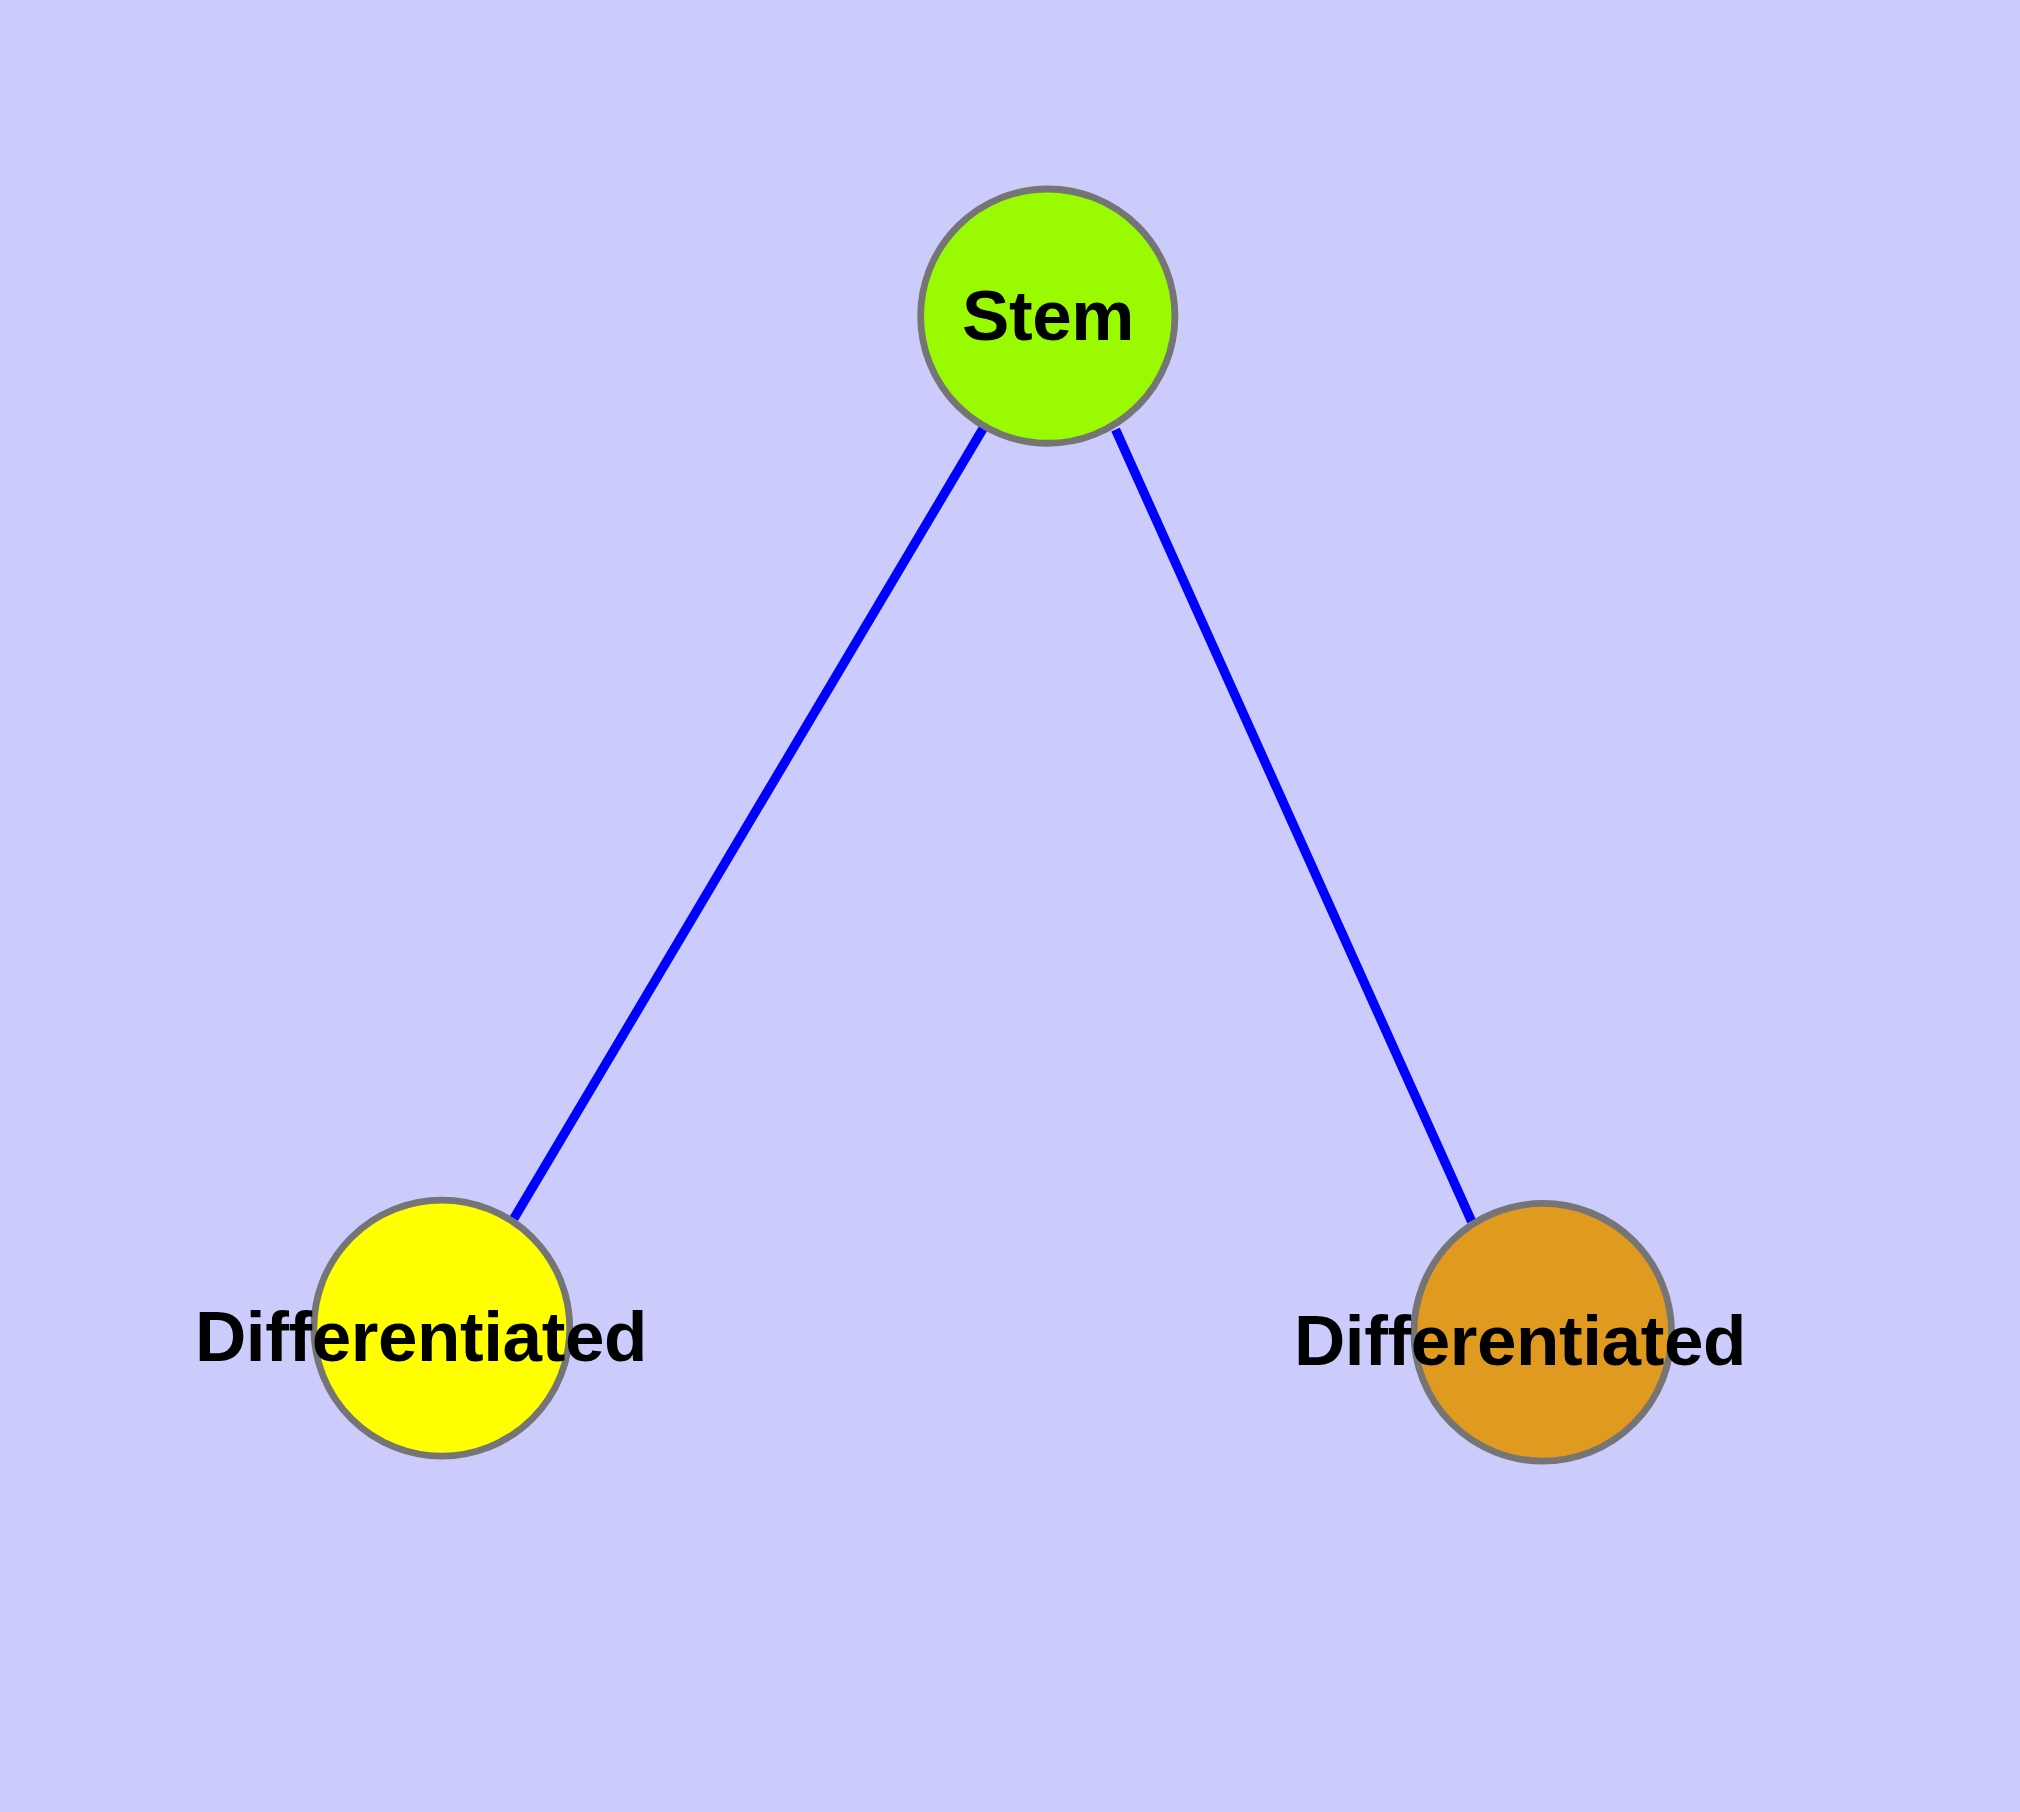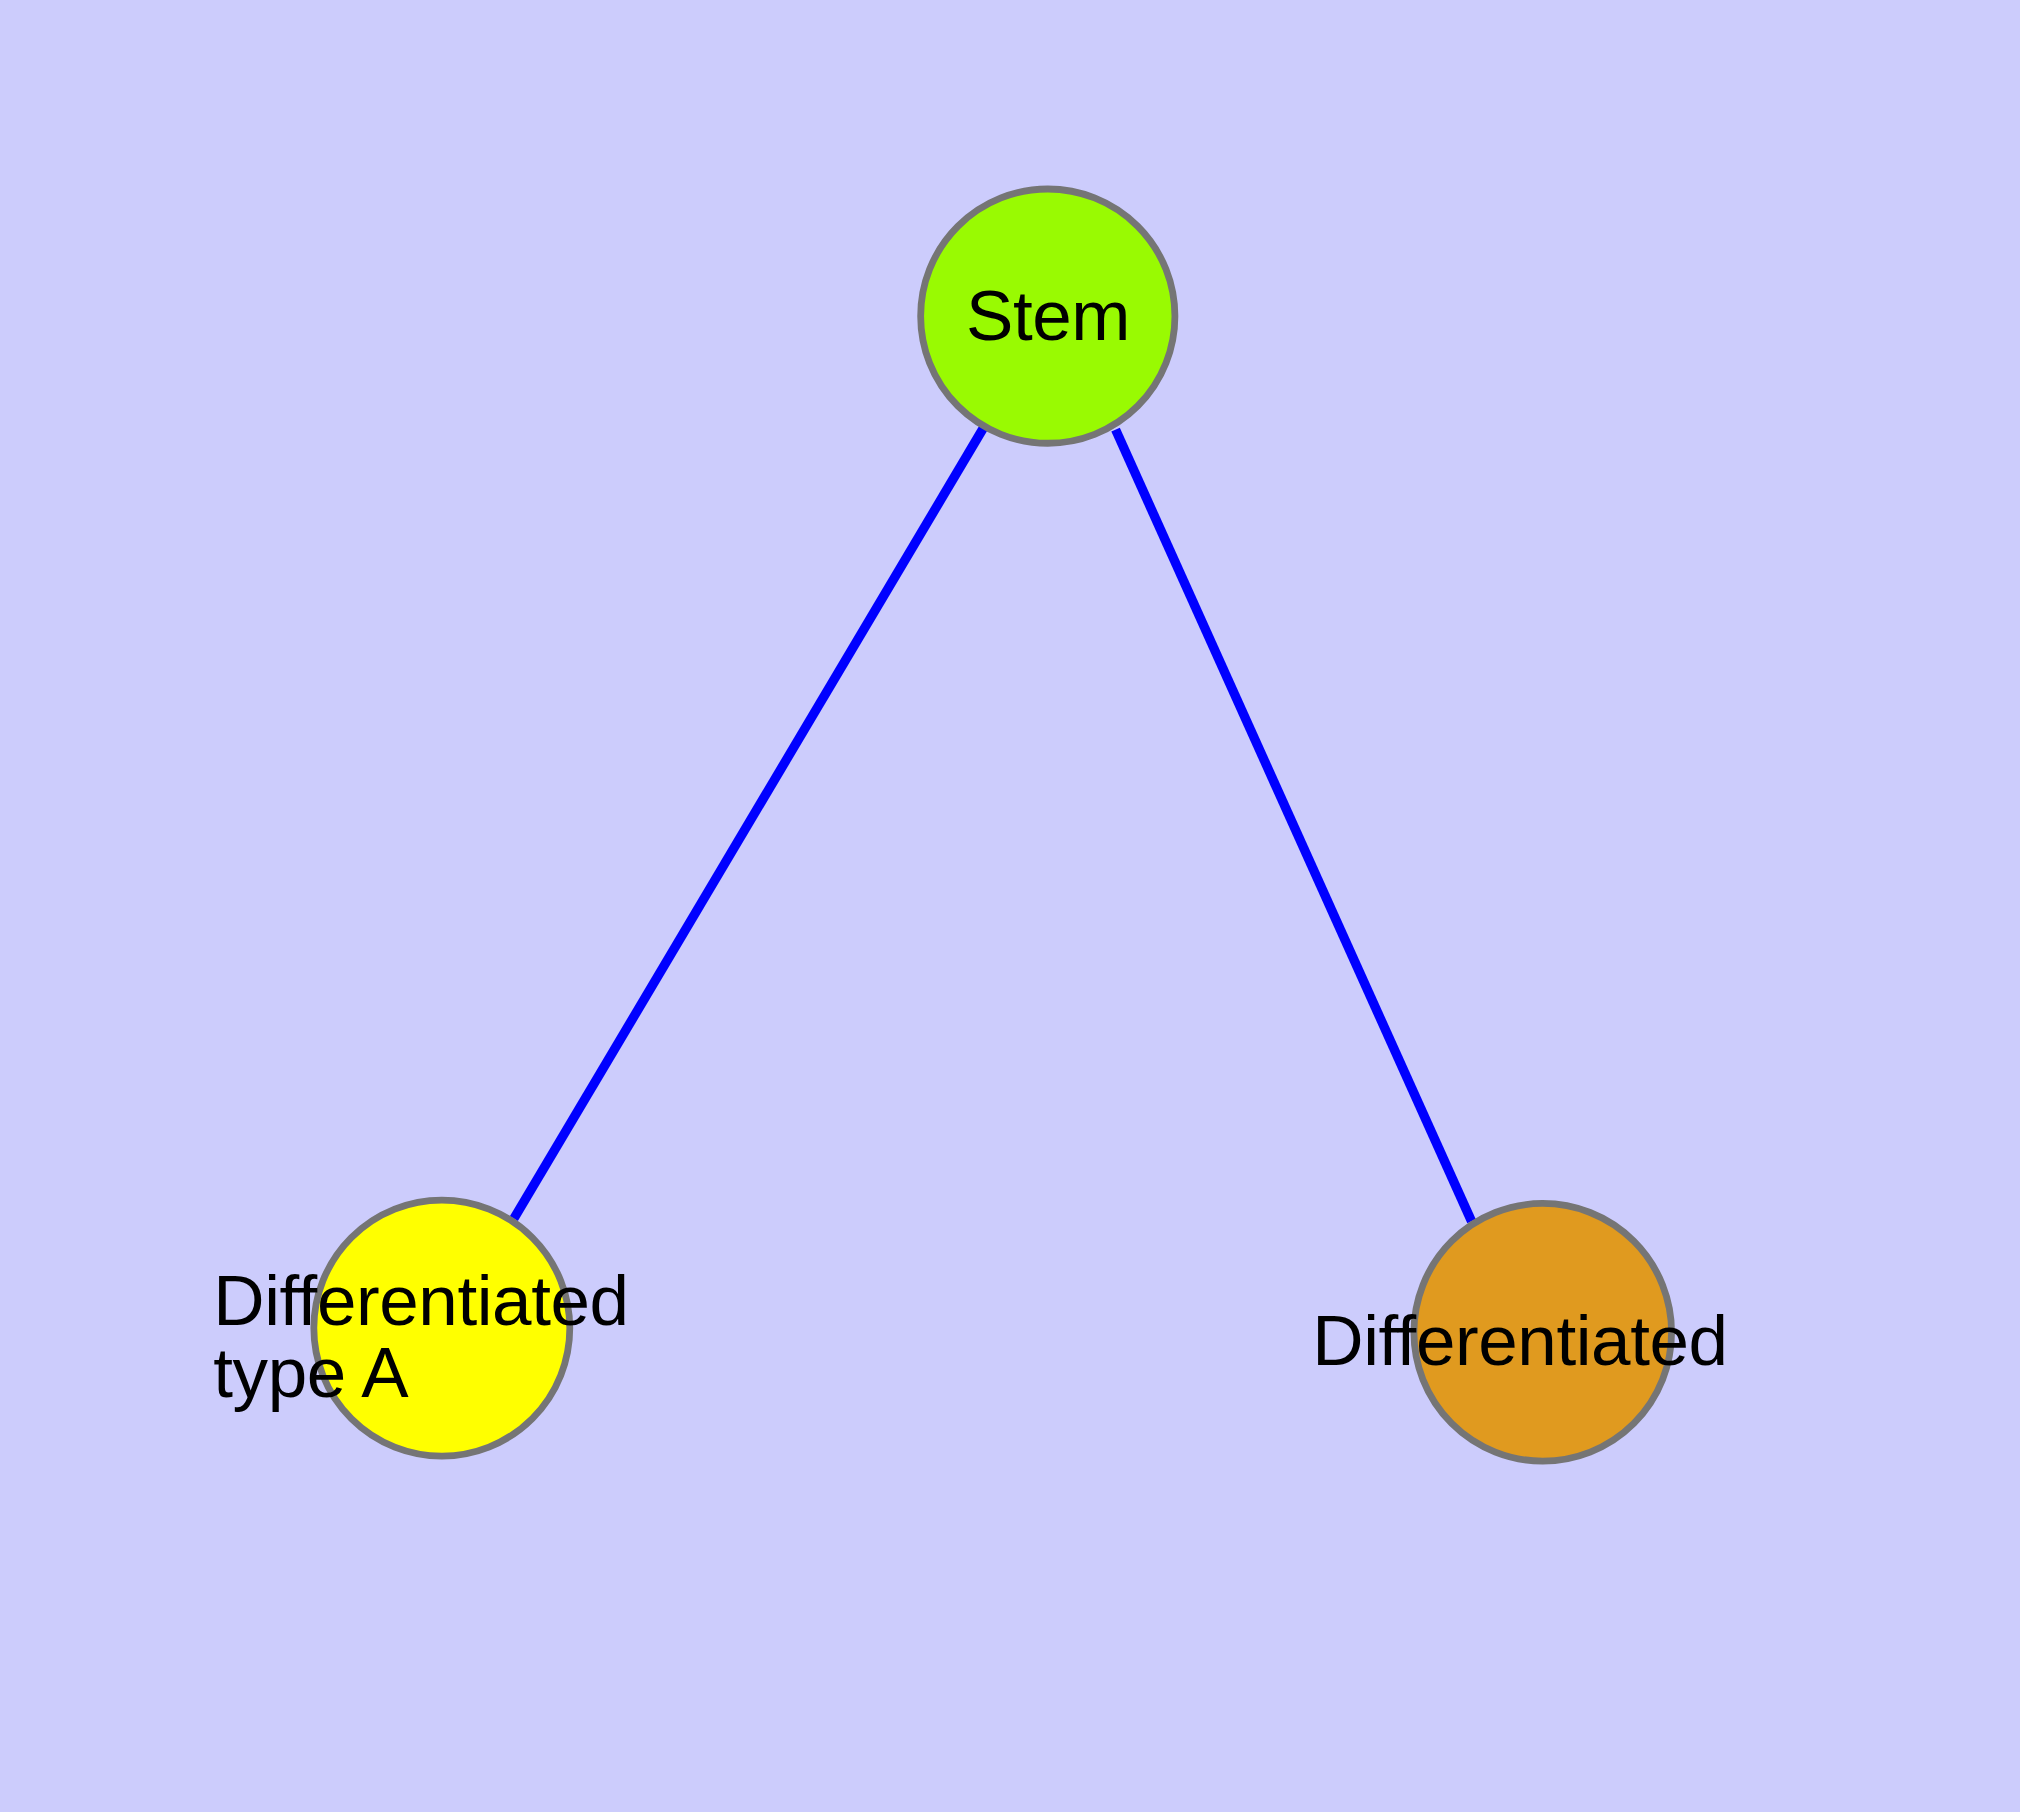--- a/index.html
+++ b/index.html
@@ -19,21 +19,22 @@
   #graph-svg {
     position: absolute;
     left: 0;
     top: 0;
     width: 2021px;
     height: 1812px;
     display: block;
   }
   .node-label {
     position: absolute;
-    font-weight: normal;
+    text-align: center;
+    font-weight: bold;
     color: #000000;
     line-height: 1.02;
     white-space: nowrap;
     pointer-events: none;
     letter-spacing: -0.4px;
   }
   #label-stem {
     font-size: 71px;
     left: 1048px;
     top: 316px;
@@ -75,21 +76,20 @@
       <circle id="node-type-b" cx="1820" cy="1572" r="152" fill="#E09A1F" stroke="#757575" stroke-width="8"></circle>
     </g>
   </svg>
 
   <div class="node-label" id="label-stem">
     <span class="label-line">Stem</span>
   </div>
 
   <div class="node-label" id="label-type-a">
     <span class="label-line">Differentiated</span>
-    <span class="label-line">type A</span>
   </div>
 
   <div class="node-label" id="label-type-b">
     <span class="label-line">Differentiated</span>
   </div>
 
 </div>
 
 
 </body></html>

